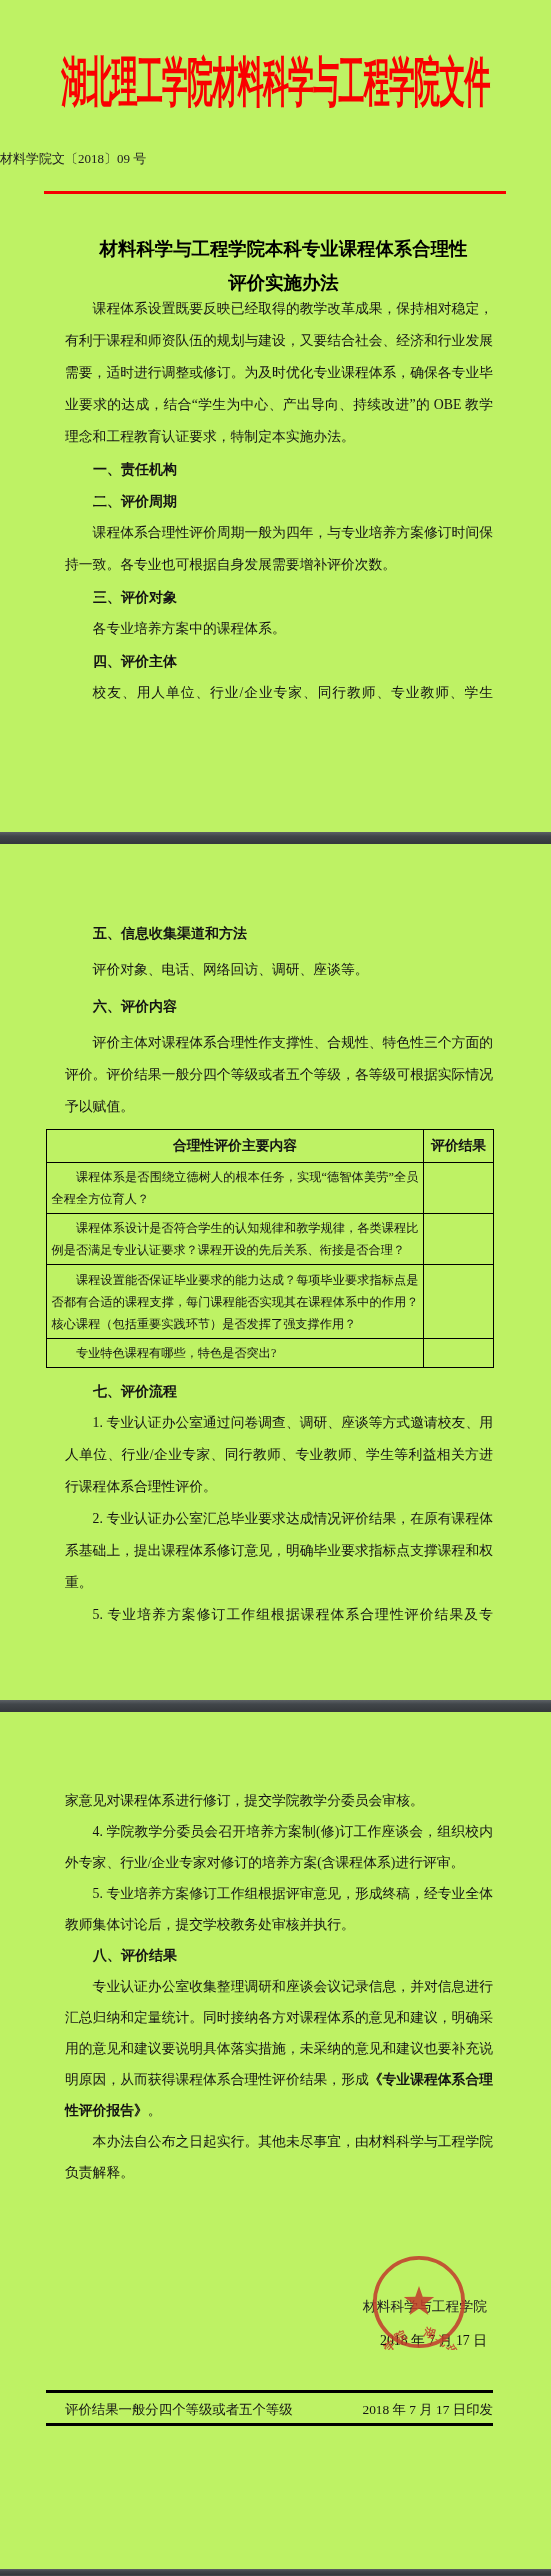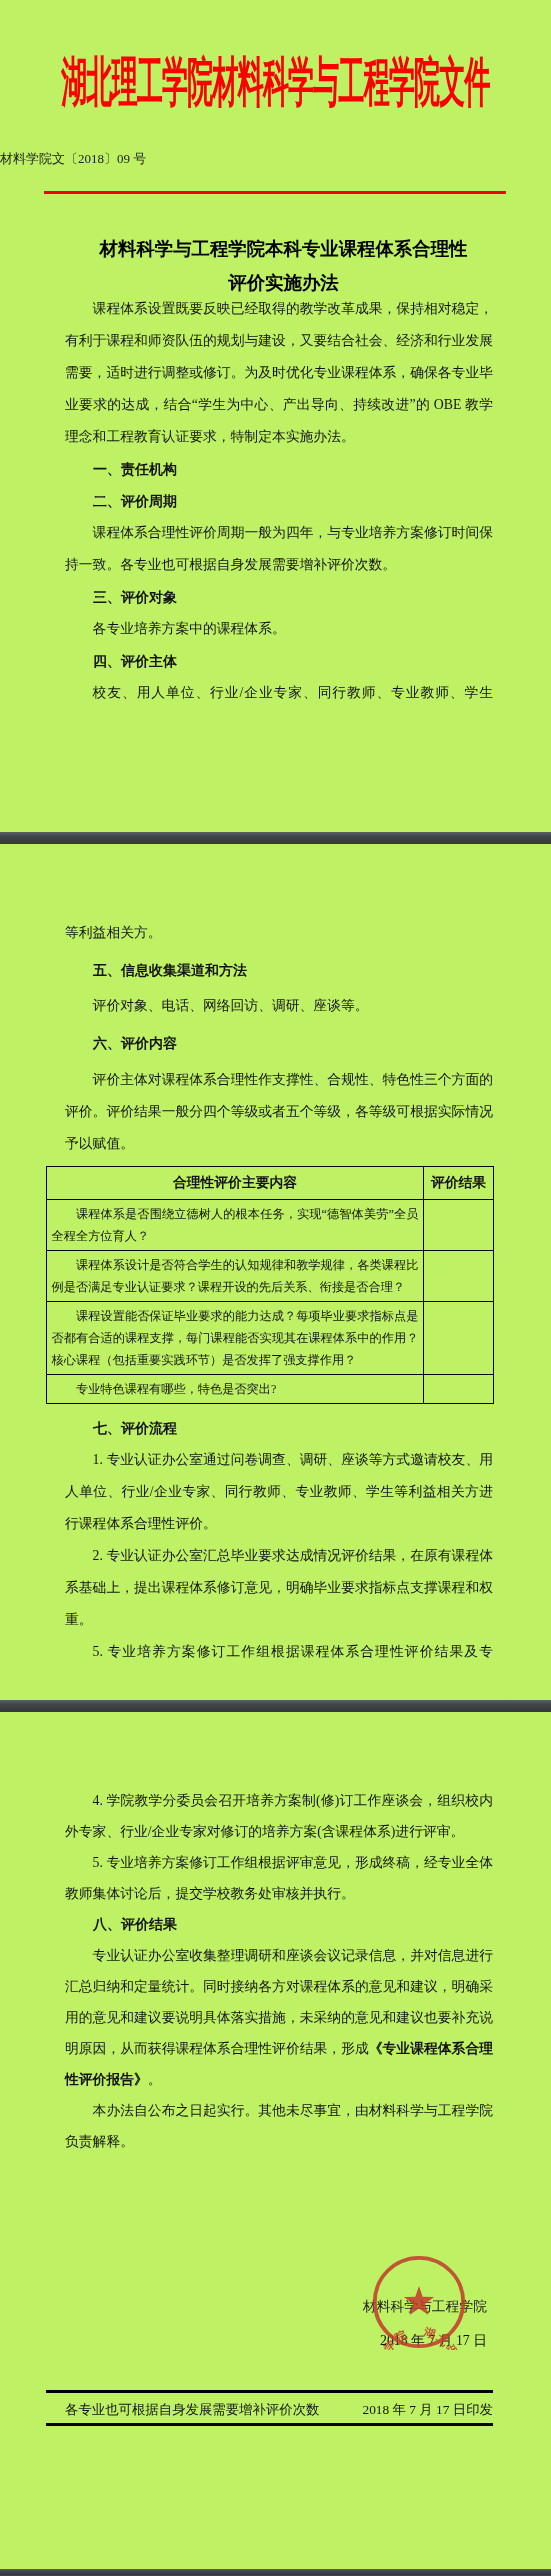--- a/index.html
+++ b/index.html
@@ -69,21 +69,20 @@
       <p class="para">各专业培养方案中的课程体系。</p>
       <p class="h">四、评价主体</p>
       <p class="para fulljust">校友、用人单位、行业/企业专家、同行教师、专业教师、学生</p>
     </div>
   </div>
 
   <div class="page-sep"></div>
 
   <div class="page" style="height:856px">
     <div class="body2">
-      <p class="para noind sp">等利益相关方。</p>
       <p class="h sp">五、信息收集渠道和方法</p>
       <p class="para sp">评价对象、电话、网络回访、调研、座谈等。</p>
       <p class="h sp">六、评价内容</p>
       <p class="para">评价主体对课程体系合理性作支撑性、合规性、特色性三个方面的评价。评价结果一般分四个等级或者五个等级，各等级可根据实际情况予以赋值。</p>
 
       <table class="eval">
         <colgroup>
             <col style="width:377px">
             <col style="width:70px">
           </colgroup>
@@ -115,20 +114,21 @@
       <p class="para">1. 专业认证办公室通过问卷调查、调研、座谈等方式邀请校友、用人单位、行业/企业专家、同行教师、专业教师、学生等利益相关方进行课程体系合理性评价。</p>
       <p class="para">2. 专业认证办公室汇总毕业要求达成情况评价结果，在原有课程体系基础上，提出课程体系修订意见，明确毕业要求指标点支撑课程和权重。</p>
       <p class="para fulljust">5. 专业培养方案修订工作组根据课程体系合理性评价结果及专</p>
     </div>
   </div>
 
   <div class="page-sep"></div>
 
   <div class="page" style="height:857px">
     <div class="body3 b3">
+      <p class="para noind">家意见对课程体系进行修订，提交学院教学分委员会审核。</p>
       <p class="para">4. 学院教学分委员会召开培养方案制(修)订工作座谈会，组织校内外专家、行业/企业专家对修订的培养方案(含课程体系)进行评审。</p>
       <p class="para">5. 专业培养方案修订工作组根据评审意见，形成终稿，经专业全体教师集体讨论后，提交学校教务处审核并执行。</p>
       <p class="h">八、评价结果</p>
       <p class="para"><span>专业认证办公室收集整理调研和座谈会议记录信息，并对信息进行汇总归纳和定量统计。同时接纳各方对课程体系的意见和建议，明确采用的意见和建议要说明具体落实措施，未采纳的意见和建议也要补充说明原因，从而获得课程体系合理性评价结果，形成</span><b>《专业课程体系合理性评价报告》</b><span>。</span></p>
       <p class="para">本办法自公布之日起实行。其他未尽事宜，由材料科学与工程学院负责解释。</p>
     </div>
 
     <div class="sig-org">材料科学与工程学院</div>
     <div class="sig-date">2018 年 7 月 17 日</div>
 
@@ -138,21 +138,21 @@
       <defs>
         <path id="sealArc" d="M 63,107 A 44,44 0 1 1 62.99,107"></path>
       </defs>
       <text font-size="15" fill="#c23b2c" letter-spacing="2.2" style="font-family:&quot;Liberation Serif&quot;,serif;font-weight:bold;">
         <textPath href="#sealArc" startOffset="5">湖北理工学院材料科学与工程学院</textPath>
       </text>
     </svg>
 
     <div class="frule top"></div>
     <div class="footer-line">
-      <span>各专业也可根据自身发展需要增补评价次数</span>
+      <span>评价结果一般分四个等级或者五个等级</span>
       <span>2018 年 7 月 17 日印发</span>
     </div>
     <div class="frule bot"></div>
   </div>
 
   <div class="page-sep last"></div>
 </div>
 
 
 </body></html>

